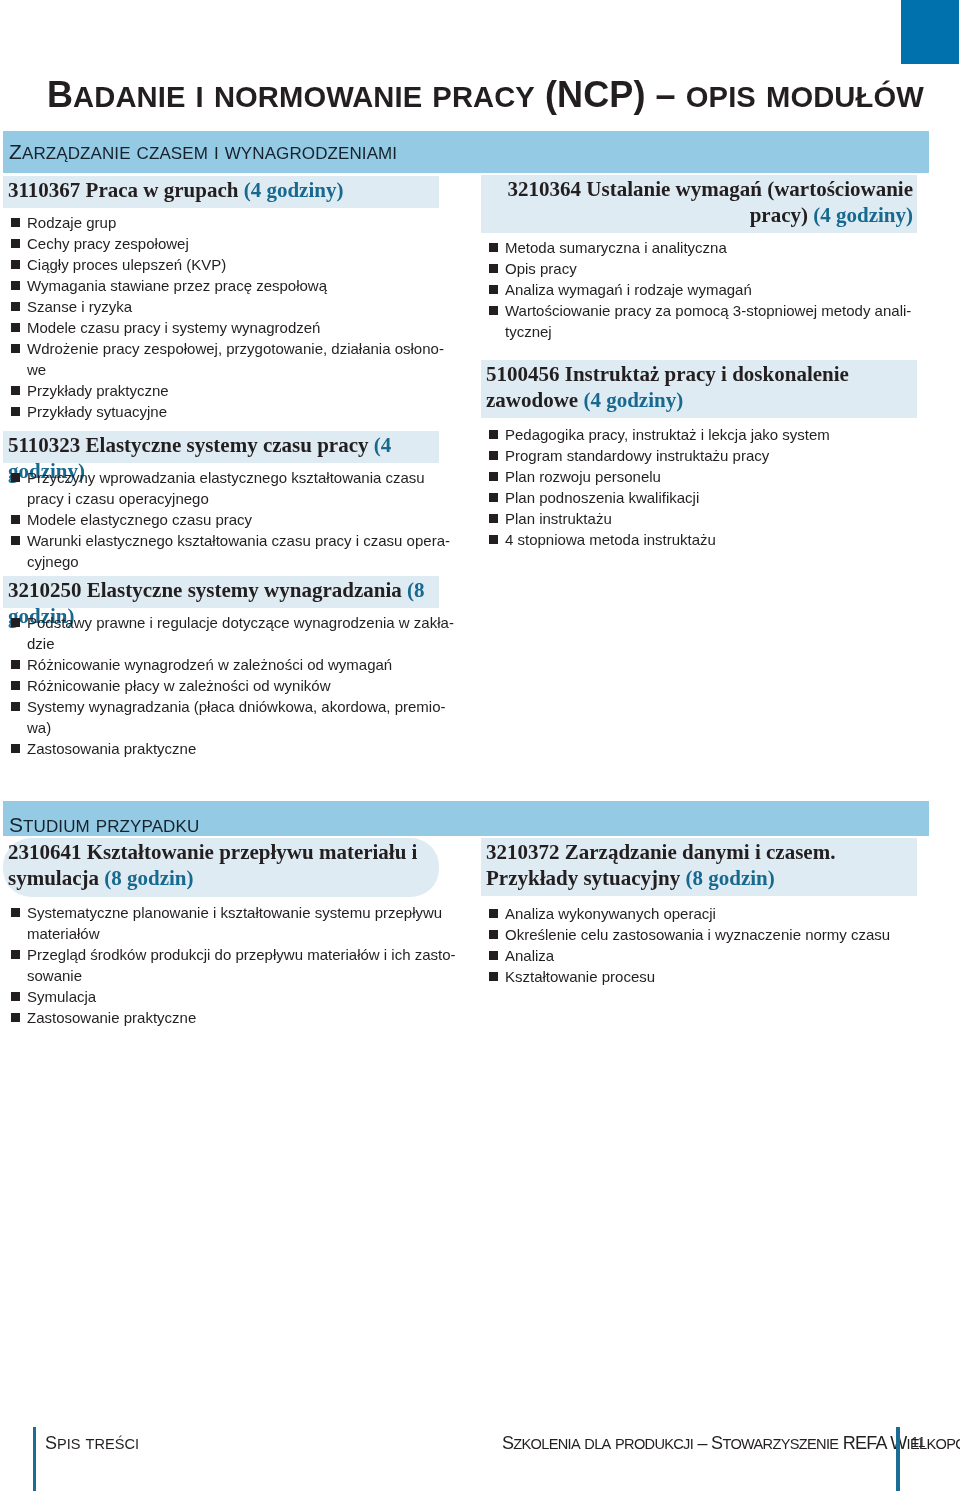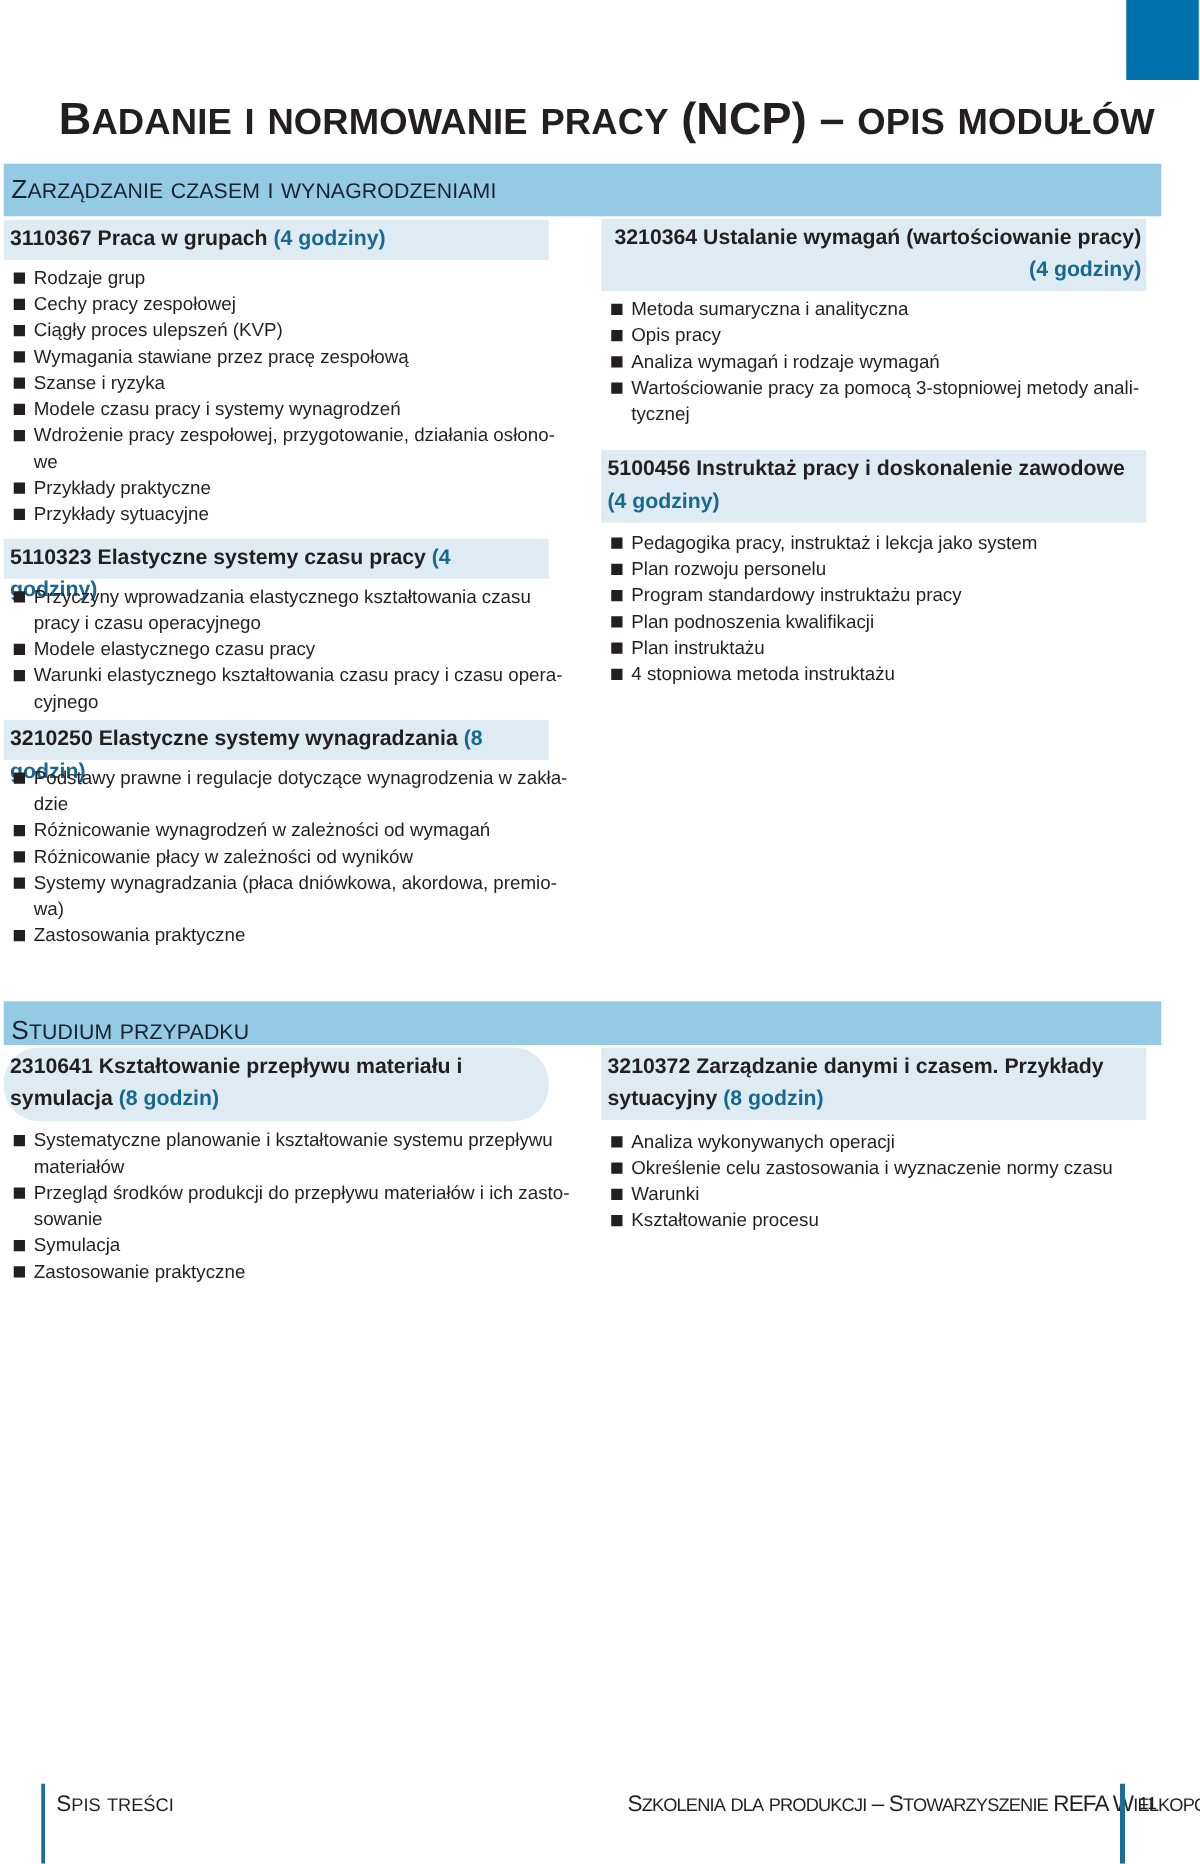--- a/index.html
+++ b/index.html
@@ -13,22 +13,22 @@
   line-height:34px;white-space:nowrap;}
 .sc{font-size:0.81em;}
 .section-head{position:absolute;left:3px;width:926px;background:#94cae4;
   font-size:21px;color:#16222c;letter-spacing:0.1px;
   padding-left:7px;box-sizing:border-box;}
 .section-head > span{position:absolute;left:6px;bottom:8px;line-height:1;white-space:nowrap;}
 .module{position:absolute;width:448px;}
 .module.c0{left:3px;}
 .module.c1{left:481px;}
 .mod-head{position:absolute;left:0;top:0;width:436px;background:#dfebf2;
-  box-sizing:border-box;font-weight:bold;font-size:17px;line-height:25.5px;
-  padding:2px 4px 0 5px;color:#231f20;}
+  box-sizing:border-box;font-weight:bold;font-size:21px;line-height:25.5px;
+  padding:2px 4px 0 5px;color:#231f20;font-family:Liberation Serif, serif;}
 .hours{color:#17698f;}
 .hours.keep{white-space:nowrap;}
 ul.items{position:absolute;left:0;width:453px;list-style:none;margin:0;
   padding:0;font-size:15px;line-height:21px;}
 ul.items li{position:relative;padding-left:24px;margin:0;
   text-align:left;hyphens:manual;}
 ul.items li:before{content:"";position:absolute;left:8px;top:6px;
   width:9px;height:9px;background:#231f20;}
 .footer{position:absolute;left:0;top:1427px;width:960px;height:64px;}
 .frule{position:absolute;top:0;width:3.5px;height:64px;background:#1a6e96;}
@@ -89,22 +89,22 @@
         <li>Metoda sumaryczna i analityczna</li>
         <li>Opis pracy</li>
         <li>Analiza wymagań i rodzaje wymagań</li>
         <li>Wartościowanie pracy za pomocą 3-stopniowej metody anali­tycznej</li>
       </ul>
     </div>
     <div class="module c1" style="top:360px">
       <div class="mod-head" style="height: 58px; background-color: rgb(223, 235, 242);"><span class="code">5100456</span> <span class="mtitle">Instruktaż pracy i doskonalenie zawodowe</span> <span class="hours" style="color: rgb(23, 105, 143);">(4 go­dziny)</span></div>
       <ul class="items" style="top:64px">
         <li>Pedagogika pracy, instruktaż i lekcja jako system</li>
+        <li>Program standardowy instruktażu pracy</li>
         <li>Plan rozwoju personelu</li>
-        <li>Program standardowy instruktażu pracy</li>
         <li>Plan podnoszenia kwalifikacji</li>
         <li>Plan instruktażu</li>
         <li>4 stopniowa metoda instruktażu</li>
       </ul>
     </div>
   </div>
   <div class="section">
     <div class="section-head" style="top: 801px; height: 35px; background-color: rgb(148, 202, 228);">
         <span style="bottom:1px">S<span class="sc">TUDIUM</span> <span class="sc">PRZYPADKU</span></span>
       </div>
@@ -115,21 +115,21 @@
         <li>Przegląd środków produkcji do przepływu materiałów i ich zasto­sowanie</li>
         <li>Symulacja</li>
         <li>Zastosowanie praktyczne</li>
       </ul>
     </div>
     <div class="module c1" style="top:838px">
       <div class="mod-head" style="height: 58px; background-color: rgb(223, 235, 242);"><span class="code">3210372</span> <span class="mtitle">Zarządzanie danymi i czasem. Przykłady sytuacyjny</span> <span class="hours keep" style="color: rgb(23, 105, 143);">(8 godzin)</span></div>
       <ul class="items" style="top:65px">
         <li>Analiza wykonywanych operacji</li>
         <li>Określenie celu zastosowania i wyznaczenie normy czasu</li>
-        <li>Warunki</li>
+        <li>Analiza</li>
         <li>Kształtowanie procesu</li>
       </ul>
     </div>
   </div>
   <div class="footer">
     <div class="frule fleft" style="background-color: rgb(26, 110, 150);"></div>
     <div class="ftext f1">S<span class="sc">PIS</span> <span class="sc">TREŚCI</span></div>
     <div class="ftext f2">S<span class="sc">ZKOLENIA</span> <span class="sc">DLA</span> <span class="sc">PRODUKCJI</span> – S<span class="sc">TOWARZYSZENIE</span> REFA W<span class="sc">IELKOPOLSKA</span></div>
     <div class="frule fright" style="background-color: rgb(26, 110, 150);"></div>
     <div class="fpage">11</div>

